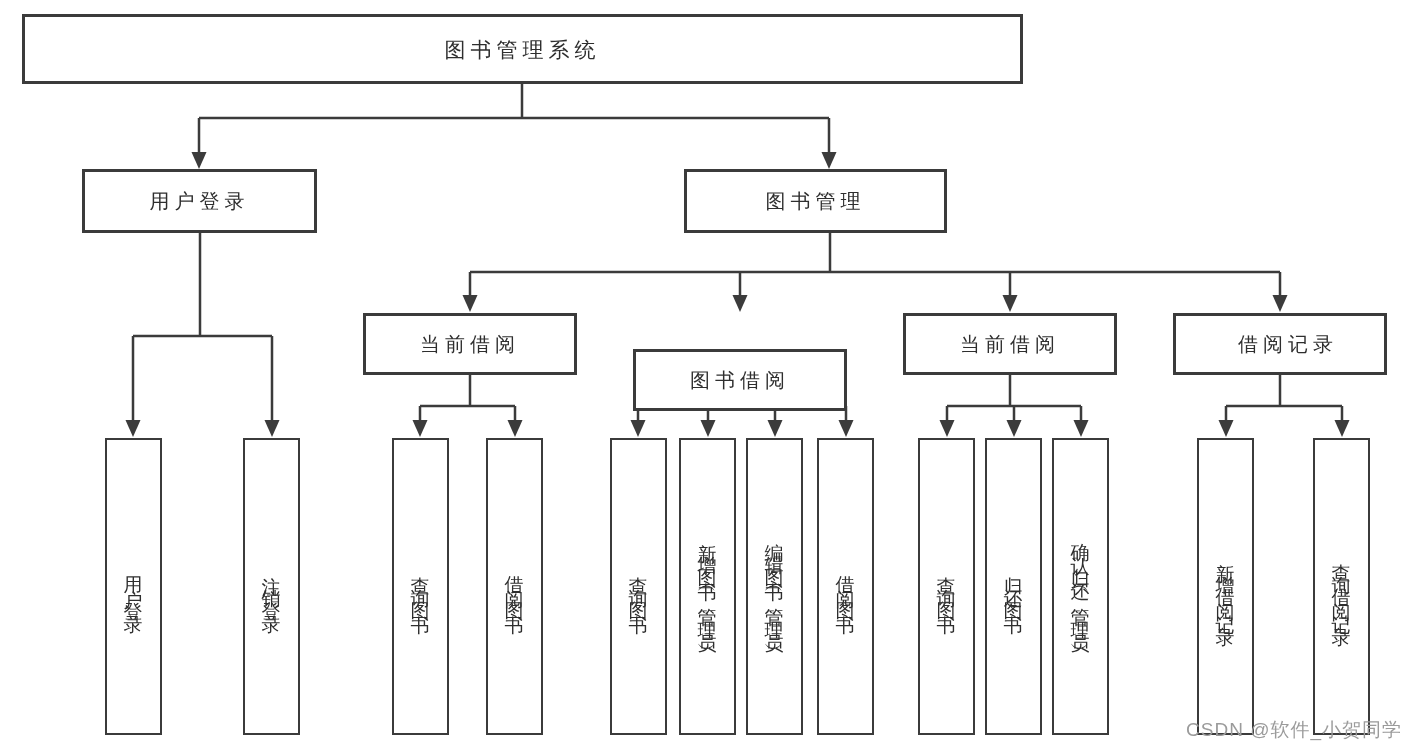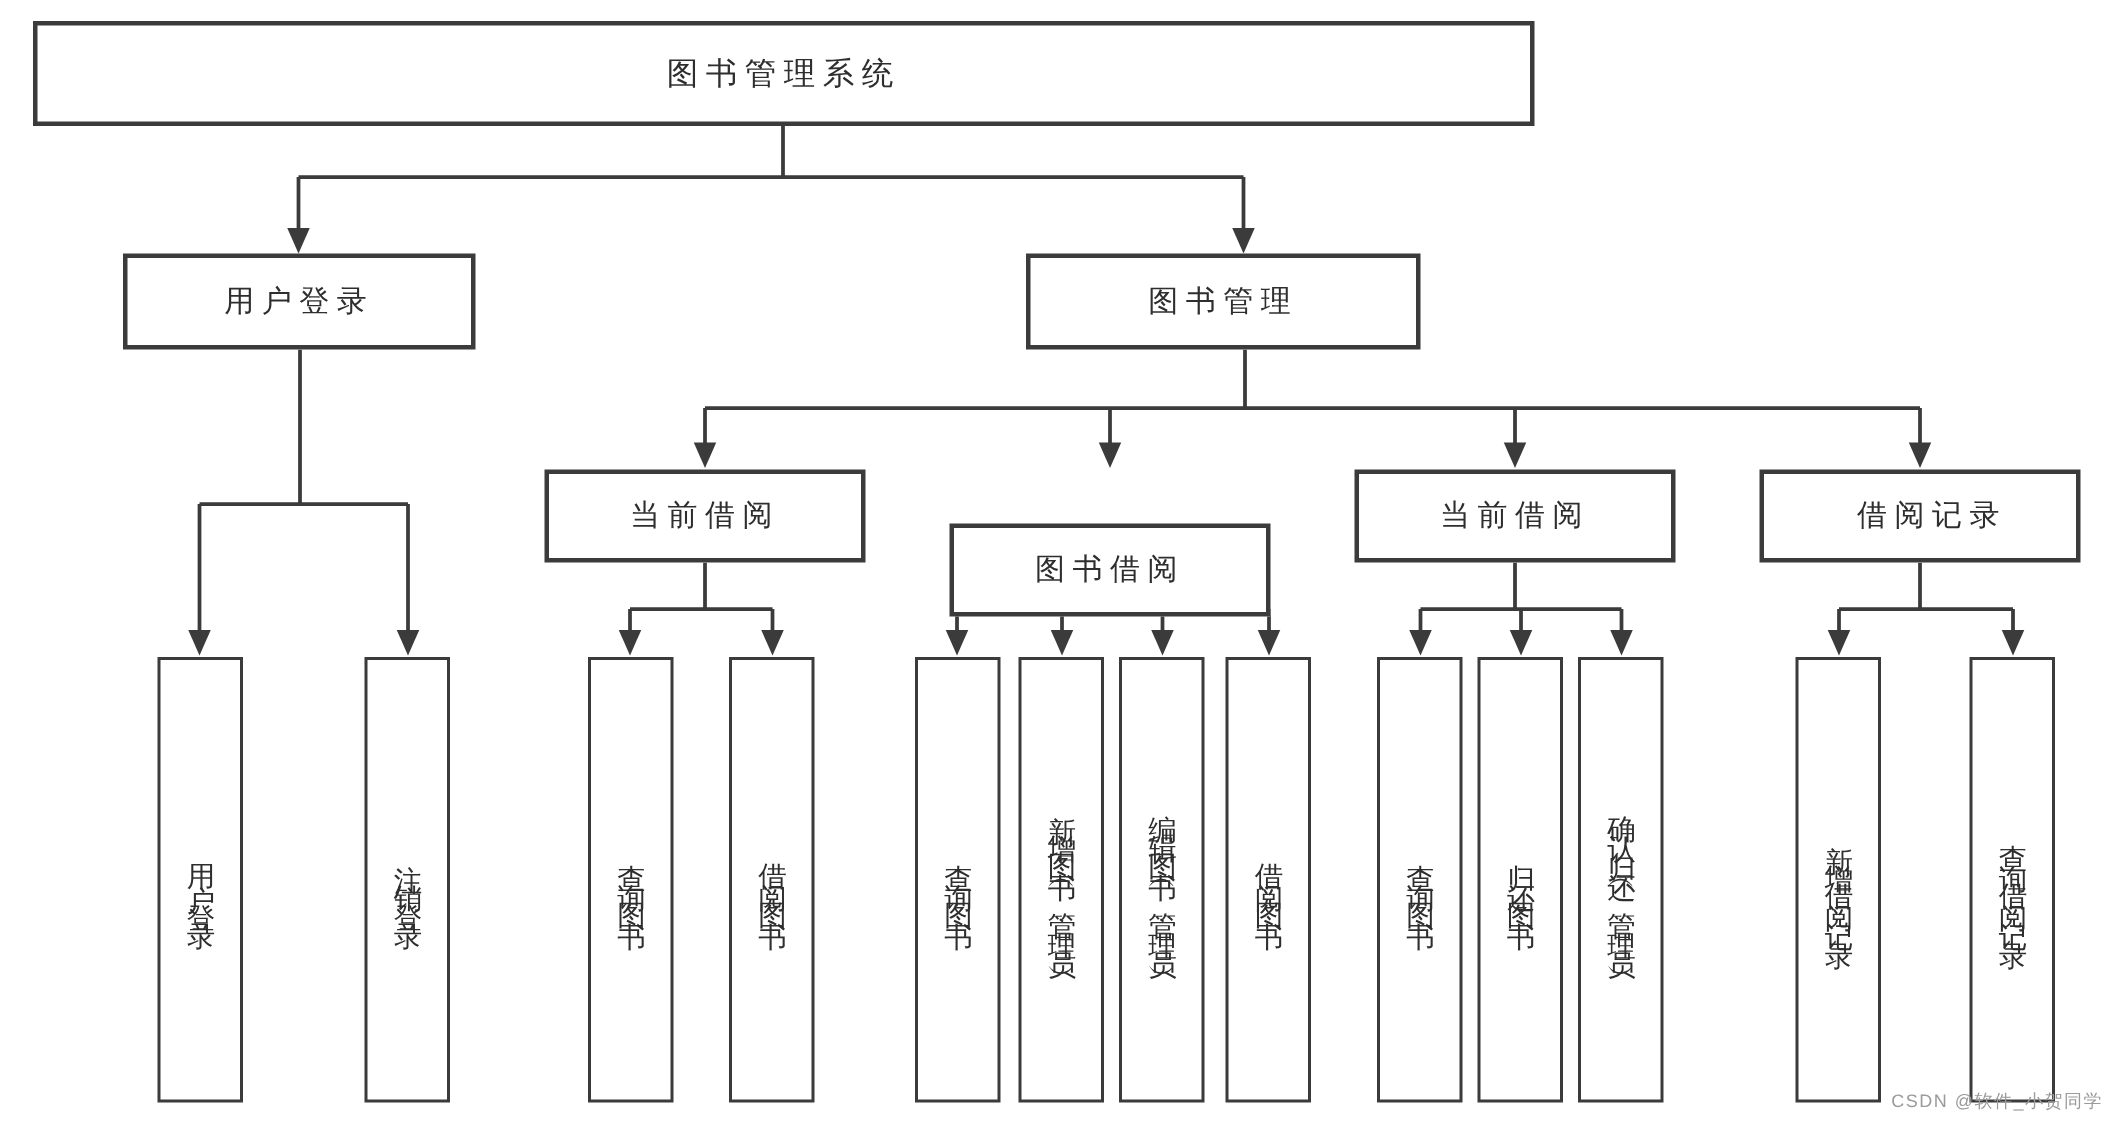--- a/index.html
+++ b/index.html
@@ -35,21 +35,21 @@
   #n-leaf-add-books{left:679px;}
   #n-leaf-edit-books{left:746px;}
   #n-leaf-borrow-books-bb{left:817px;}
   #n-leaf-query-books-cb{left:918px;}
   #n-leaf-return-books{left:985px;}
   #n-leaf-confirm-return{left:1052px;}
   #n-leaf-add-borrow-record{left:1197px;}
   #n-leaf-query-borrow-record{left:1313px;}
   .watermark{
     position:absolute;right:3px;bottom:4px;z-index:2;
-    color:#9b9b9b;font-size:12px;letter-spacing:1px;
+    color:#9b9b9b;font-size:19px;letter-spacing:1px;
   }
 </style>
 </head>
 <body>
 
 <div class="canvas">
 
   <svg class="wires" width="1405" height="747" viewBox="0 0 1405 747">
     <g stroke="#3b3b3b" stroke-width="2.5" fill="none">
       <path d="M522 68 V118 M199 118 H829 M199 118 V155 M829 118 V155"></path>

